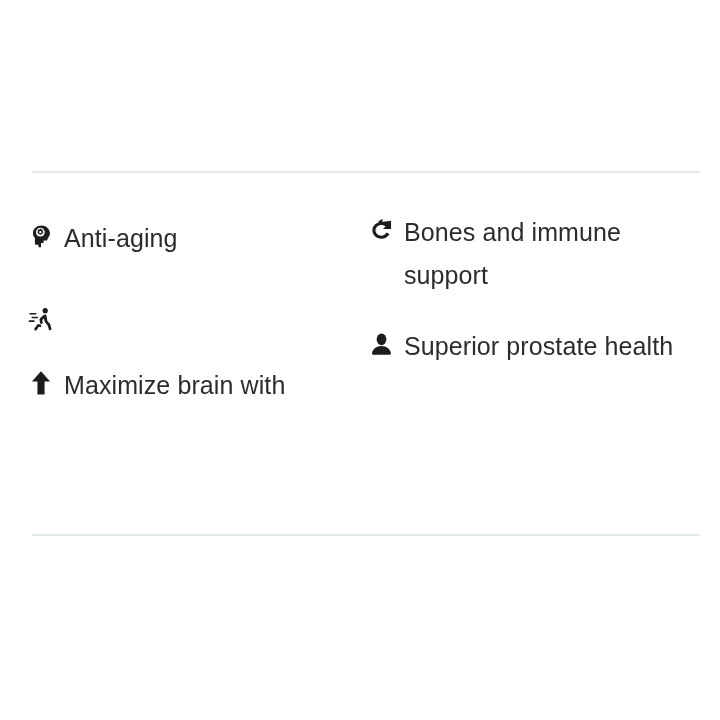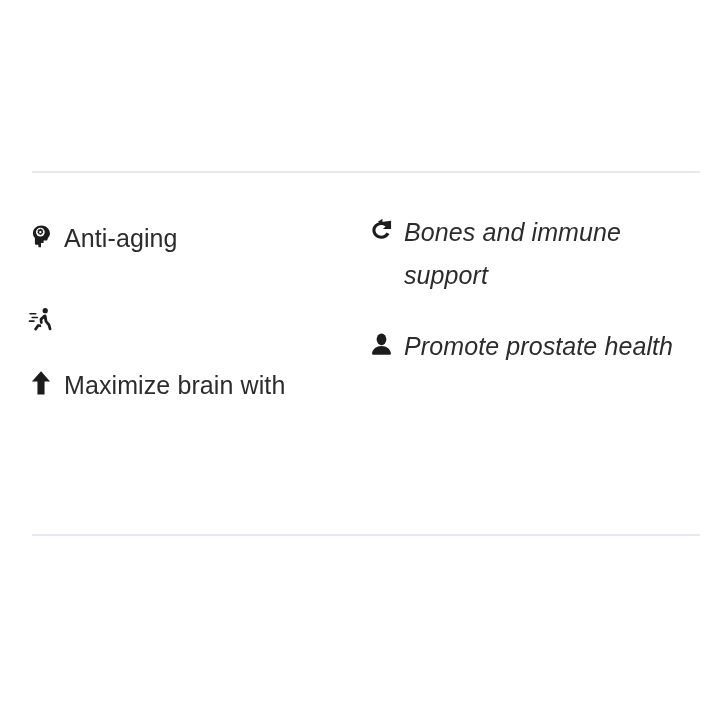--- a/index.html
+++ b/index.html
@@ -83,21 +83,21 @@
   .benefit-label {
     font-family: "Liberation Sans", sans-serif;
     font-size: 25px;
     font-weight: 300;
     line-height: 43px;
     letter-spacing: 0.1px;
     color: #2c2c2c;
     margin-left: 8px;
     max-width: 272px;
   }
-  .col-right .benefit-label { max-width: 290px; font-style: italic; }
+  .col-right .benefit-label { max-width: 290px; }
 </style>
 </head>
 <body>
 
 <div class="page">
 
   <div class="divider divider-top"></div>
 
   <div class="benefits">
 
@@ -151,21 +151,21 @@
         <span class="benefit-label">Bones and immune support</span>
       </div>
 
       <div class="benefit-item">
         <span class="benefit-icon">
           <svg width="23" height="25" viewBox="0 0 26 28" aria-hidden="true">
             <ellipse cx="13" cy="8.2" rx="5.5" ry="6.6"></ellipse>
             <path d="M13 15.6c-5.6 0-10.2 3.6-10.7 8.2-0.1 0.9 0.6 1.7 1.5 1.7h18.4c0.9 0 1.6-0.8 1.5-1.7-0.5-4.6-5.1-8.2-10.7-8.2z"></path>
           </svg>
         </span>
-        <span class="benefit-label">Promote prostate health</span>
+        <span class="benefit-label">Superior prostate health</span>
       </div>
 
 
     </div>
 
   </div>
 
   <div class="divider divider-bottom"></div>
 
 </div>

